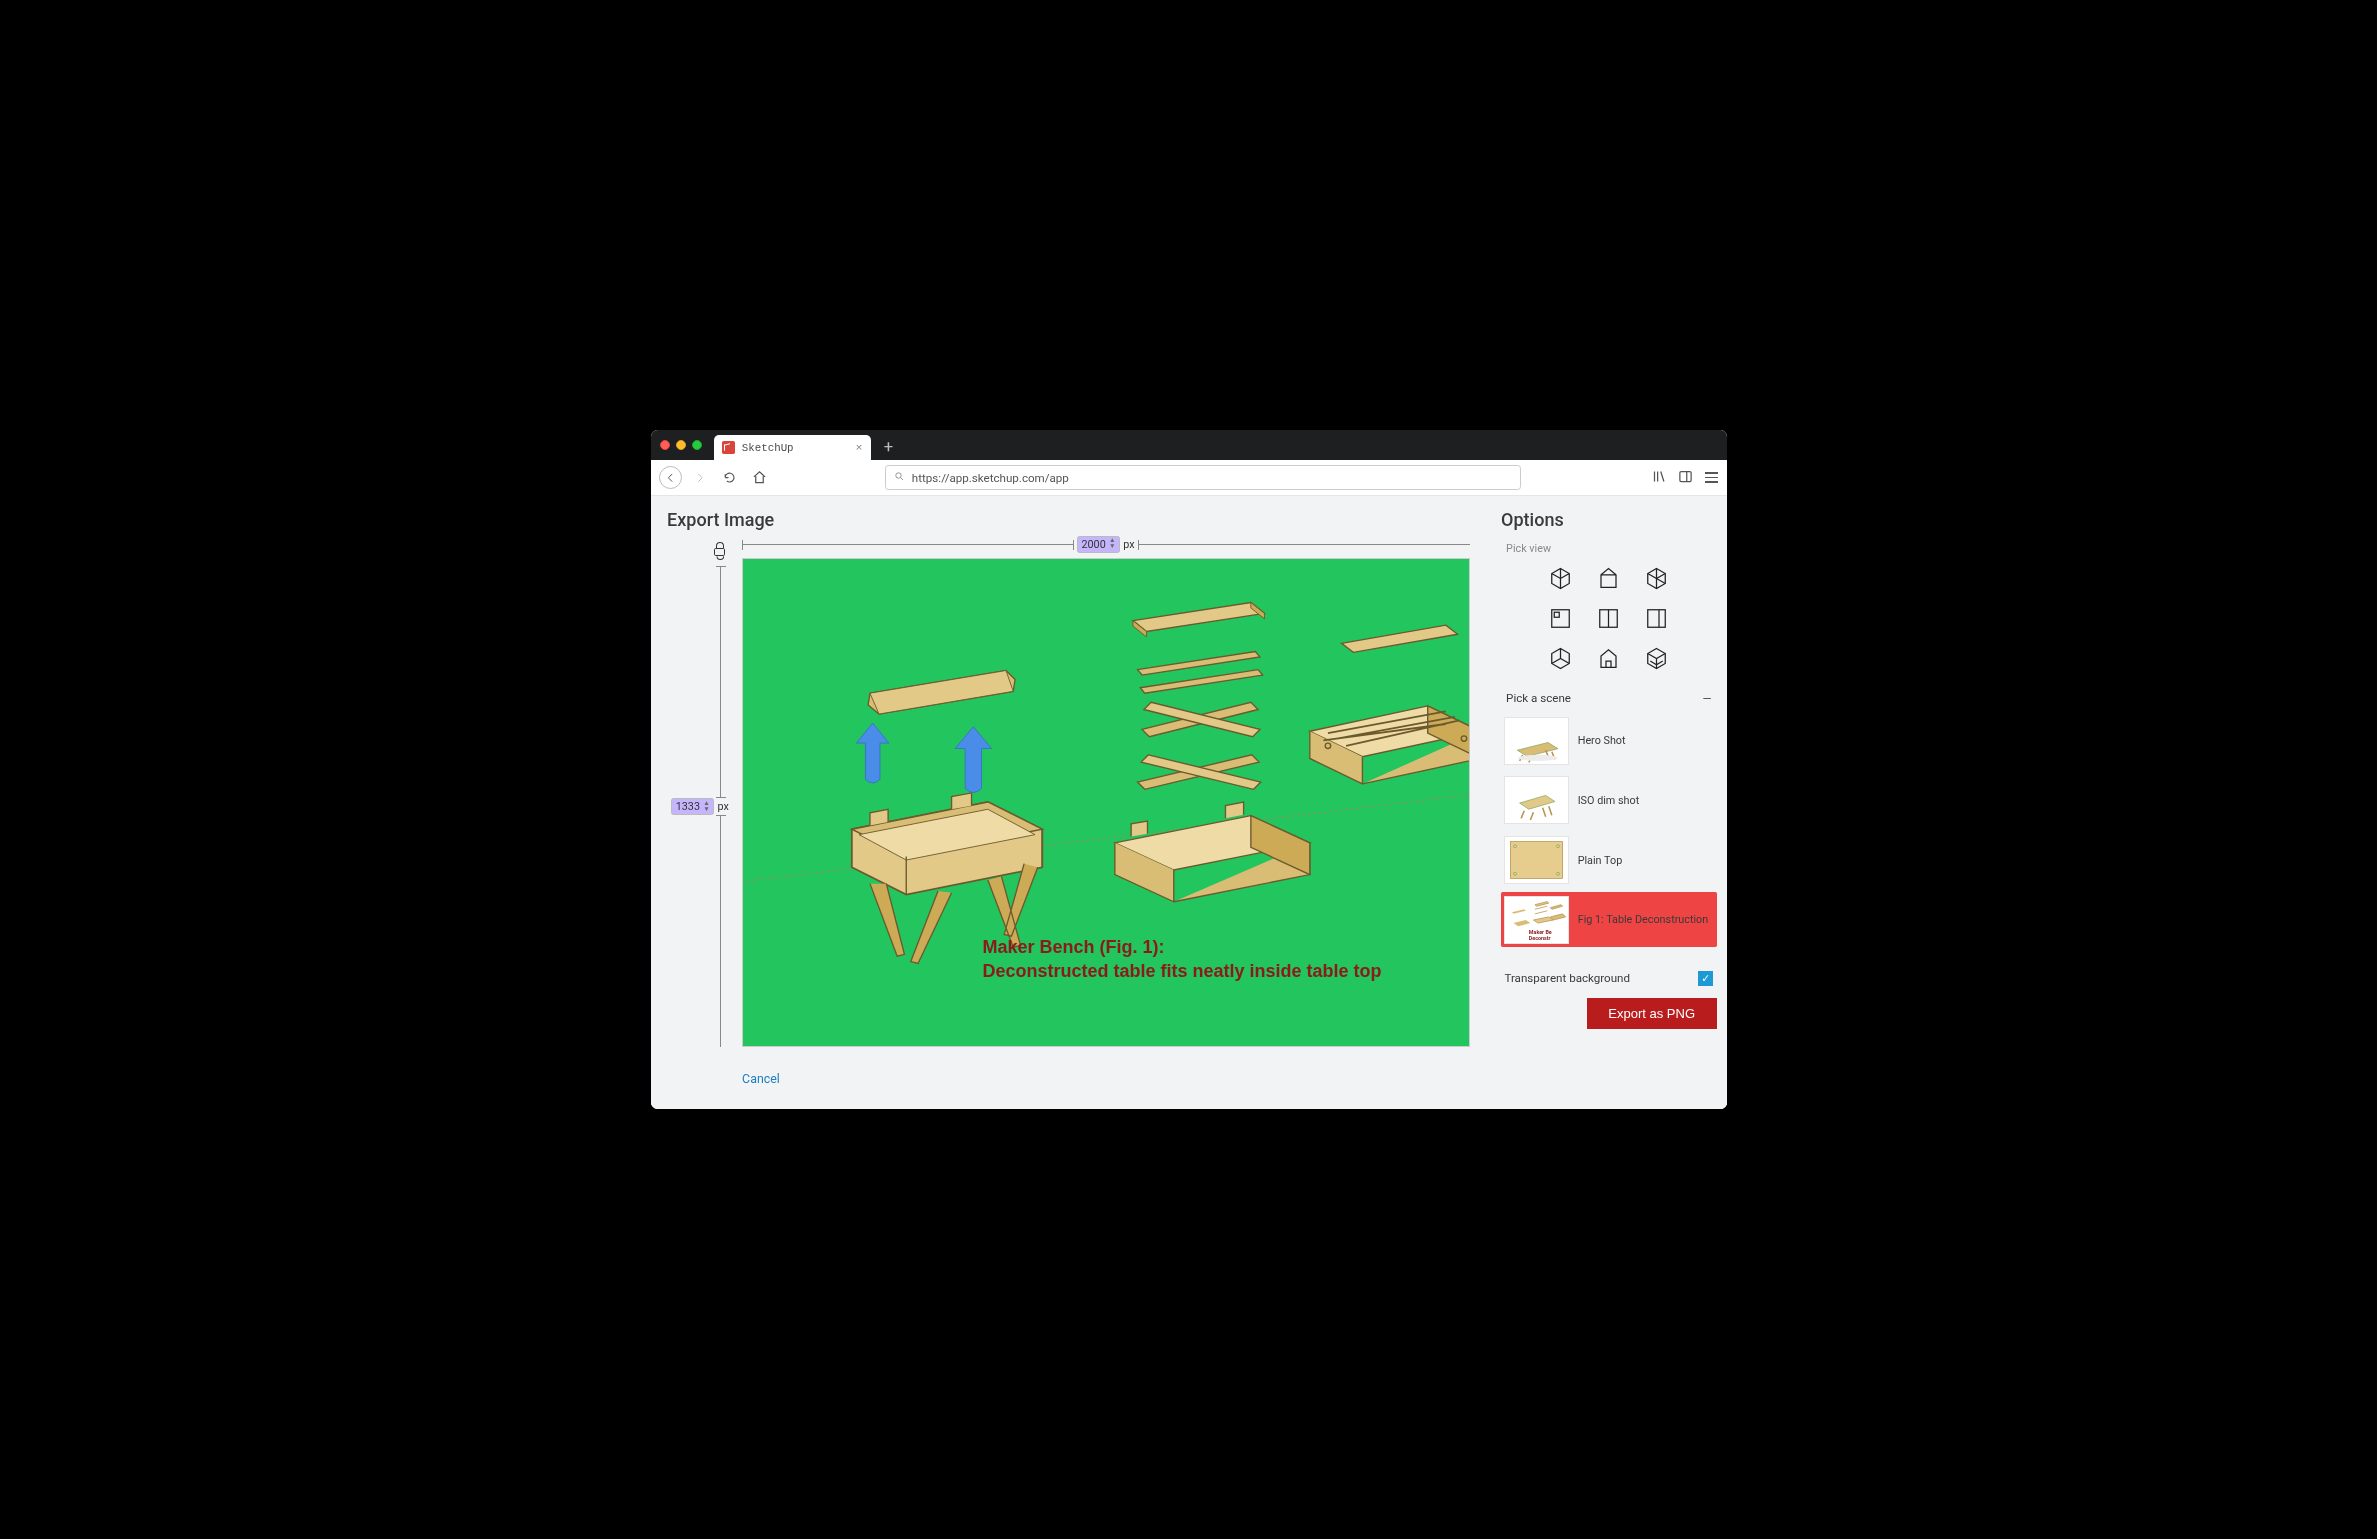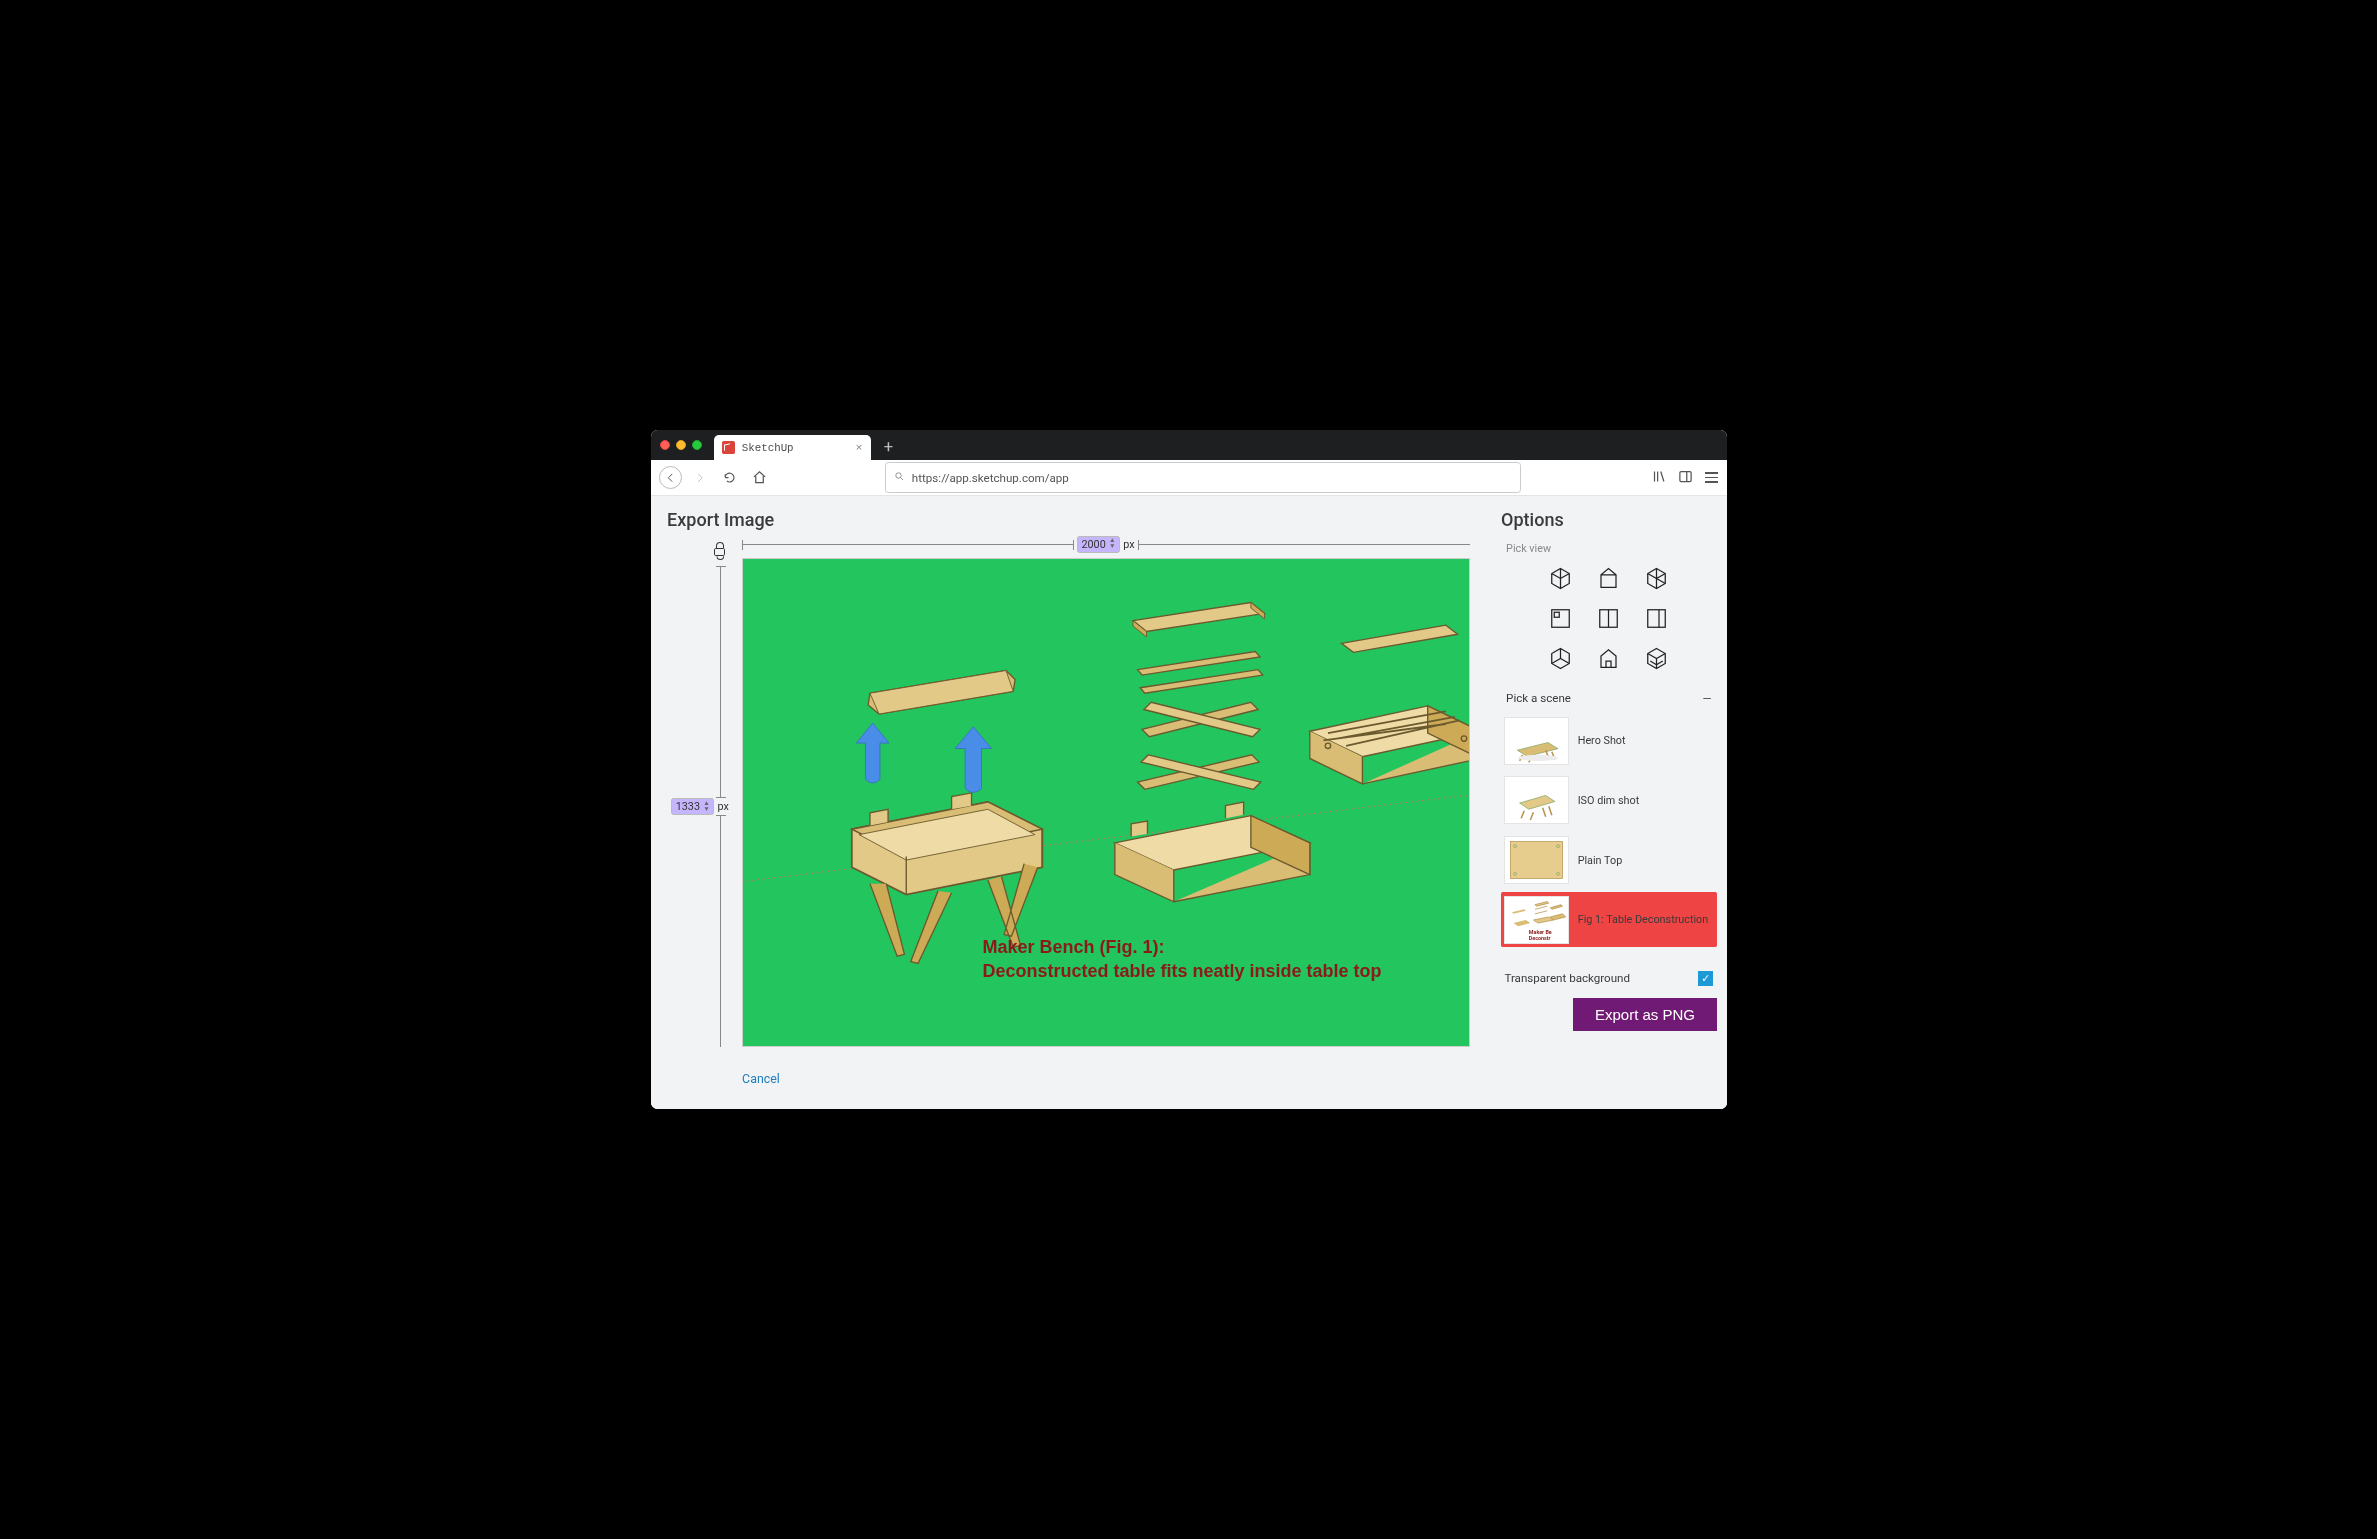--- a/index.html
+++ b/index.html
@@ -44,21 +44,21 @@
   .newtab { color:#bbb; font-size:16.6px; padding:0 6.6px; cursor:pointer; margin-top:2.5px;}
 
   .addrbar {
     height: 36px; background:#fff; border-bottom:0.8px solid #e5e5e5;
     display:flex; align-items:center; padding:0 8.3px; gap:6.6px;
   }
   .navbtn { width:23px;height:23px;border-radius:3.3px;display:flex;align-items:center;justify-content:center;color:#555;cursor:pointer;}
   .navbtn.circ { border:0.8px solid #bbb; border-radius:50%; }
   .navbtn.dim { color:#bbb; }
   .urlbox {
-    flex:0 0 60%; height:31px; border:0.8px solid #ccc; border-radius:3.3px;
+    flex:0 0 60%; height:25px; border:0.8px solid #ccc; border-radius:3.3px;
     display:flex; align-items:center; padding:0 8.3px; gap:6.6px; color:#555; font-size:11.6px;
     margin-left: 108px;
   }
   .urlbox .mag { color:#888; font-size:10.8px;}
   .right-icons { margin-left:auto; display:flex; gap:11.6px; color:#555; }
   .right-icons span { cursor:pointer; font-size:13.2px; }
   .hamb { display:flex;flex-direction:column;gap:2.5px;justify-content:center;}
   .hamb i{display:block;width:13.2px;height:1.7px;background:#555;}
 
   
@@ -122,21 +122,21 @@
   .scenelist { display:flex;flex-direction:column;gap:5px;margin-top:5px;}
   .scene { display:flex;align-items:center;gap:8.3px;background:#f2f3f5;padding:3.3px;border-radius:1.7px;cursor:pointer;}
   .scene.sel { background:#ef4444; }
   .thumb { width:65px;height:48px;background:#fff;border:0.8px solid #e4e4e4;display:flex;align-items:center;justify-content:center;overflow:hidden;}
   .thumb svg{width:100%;height:100%;}
   .scene .name{font-size:10.8px;color:#3a3a3a;}
 
   .transrow{display:flex;align-items:center;justify-content:space-between;margin-top:24px;padding:0 3.3px;font-size:11.6px;color:#3a3a3a;}
   .checkbox{width:15px;height:15px;background:#1d9ad6;display:flex;align-items:center;justify-content:center;color:#fff;font-size:10.8px;cursor:pointer;}
 
-  .exportbtn{margin-top:11.6px;align-self:flex-end;background:#701a75;color:#fff;border:none;padding:8.3px 21.5px;font-size:15px;cursor:pointer;}
+  .exportbtn{margin-top:11.6px;align-self:flex-end;background:#b91c1c;color:#fff;border:none;padding:8.3px 21.5px;font-size:13px;cursor:pointer;}
 </style>
 </head>
 <body>
 
 <div class="window">
 
   <div class="tabbar">
     <div class="traffic">
       <span class="t-red"></span>
       <span class="t-yellow"></span>

